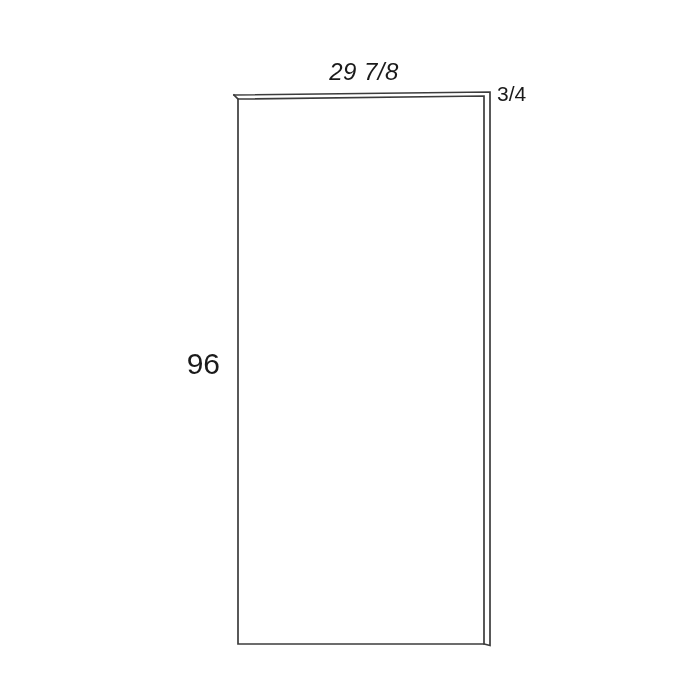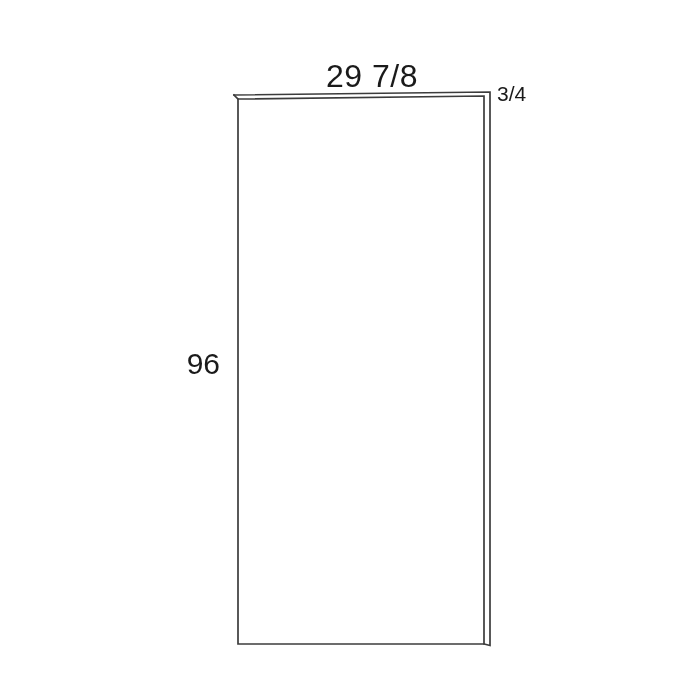--- a/index.html
+++ b/index.html
@@ -27,22 +27,23 @@
     color: #1a1a1a;
     line-height: 1;
     white-space: nowrap;
     user-select: none;
   }
   .dim-width {
     left: 326px;
     top: 60px;
     width: 76px;
     text-align: center;
-    font-size: 32px;
+    font-size: 24px;
     letter-spacing: 0.5px;
+    font-style: italic;
   }
   .dim-height {
     right: 480px;
     top: 349px;
     text-align: left;
     font-size: 30px;
   }
   .dim-thickness {
     left: 497px;
     top: 83px;

